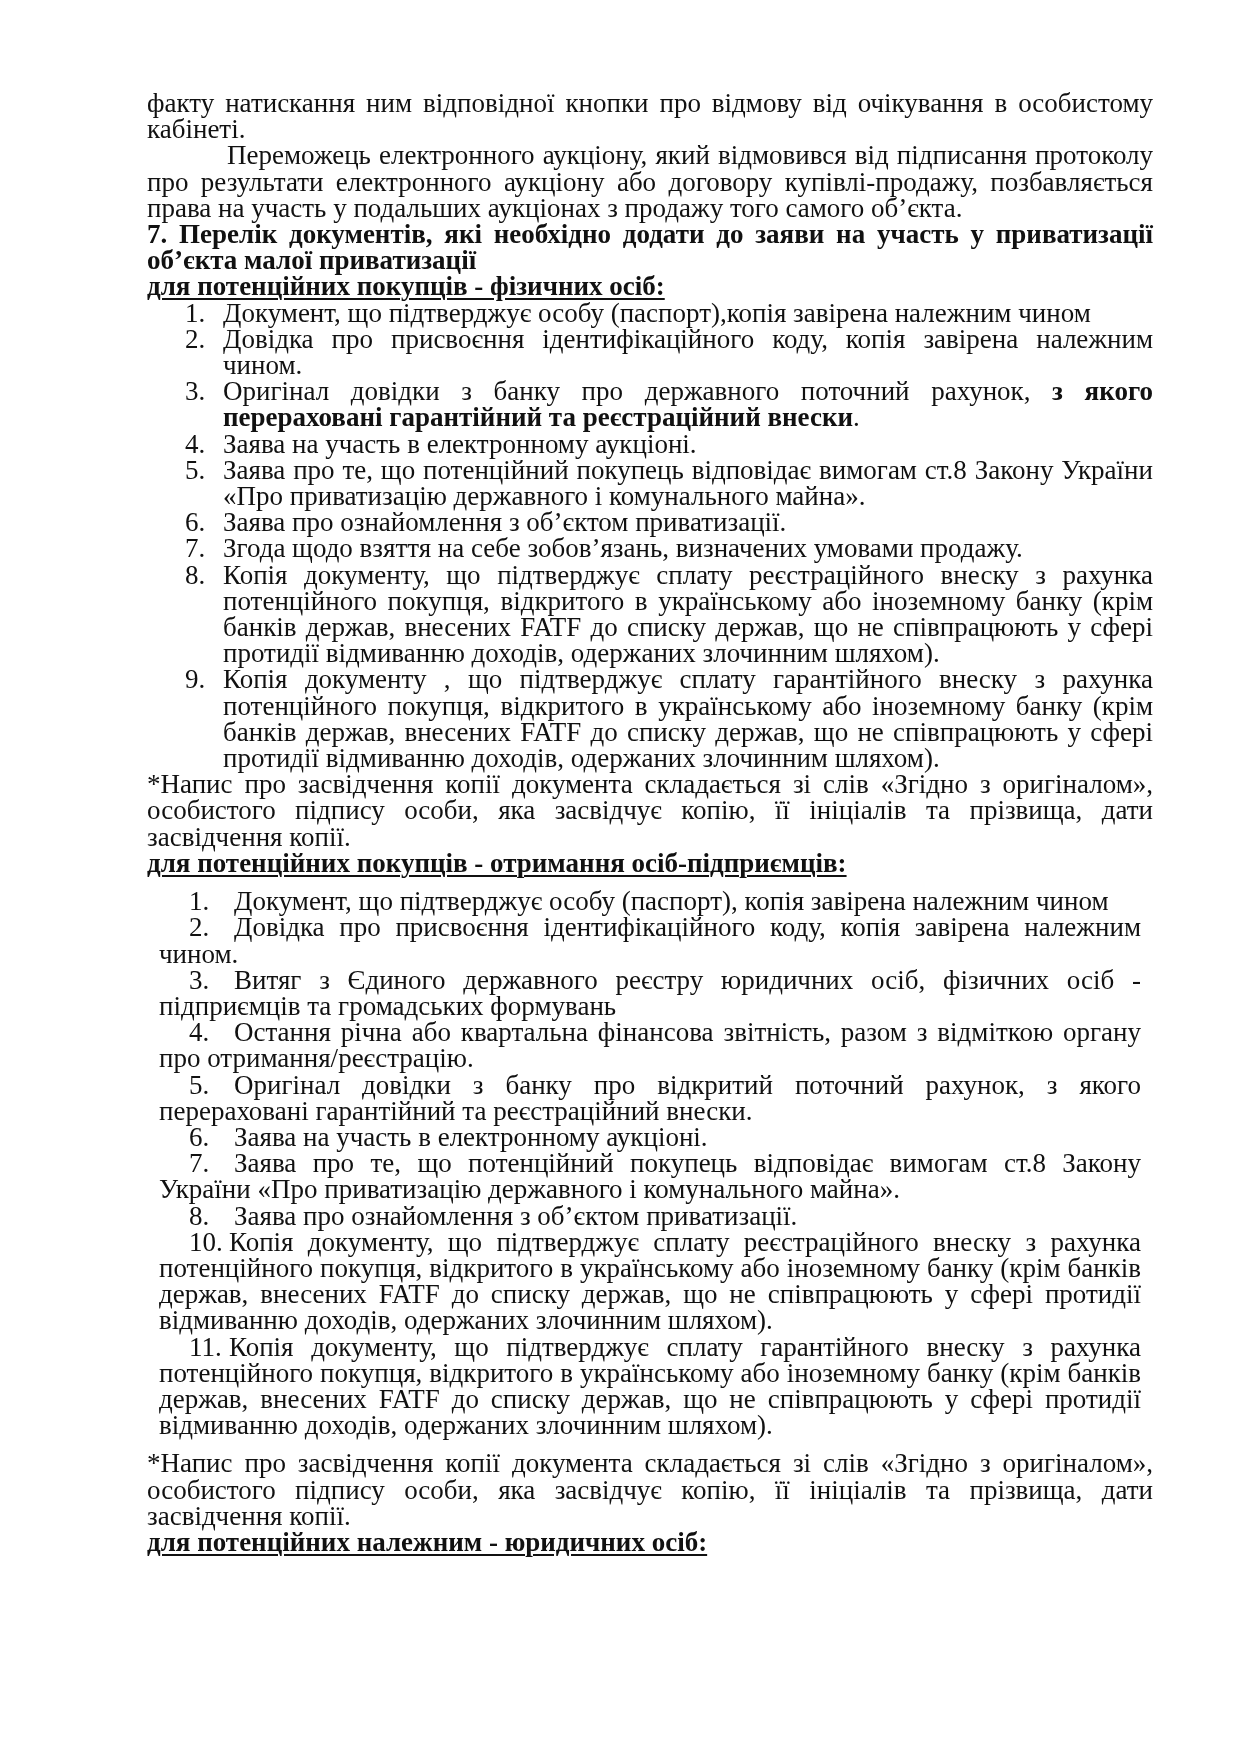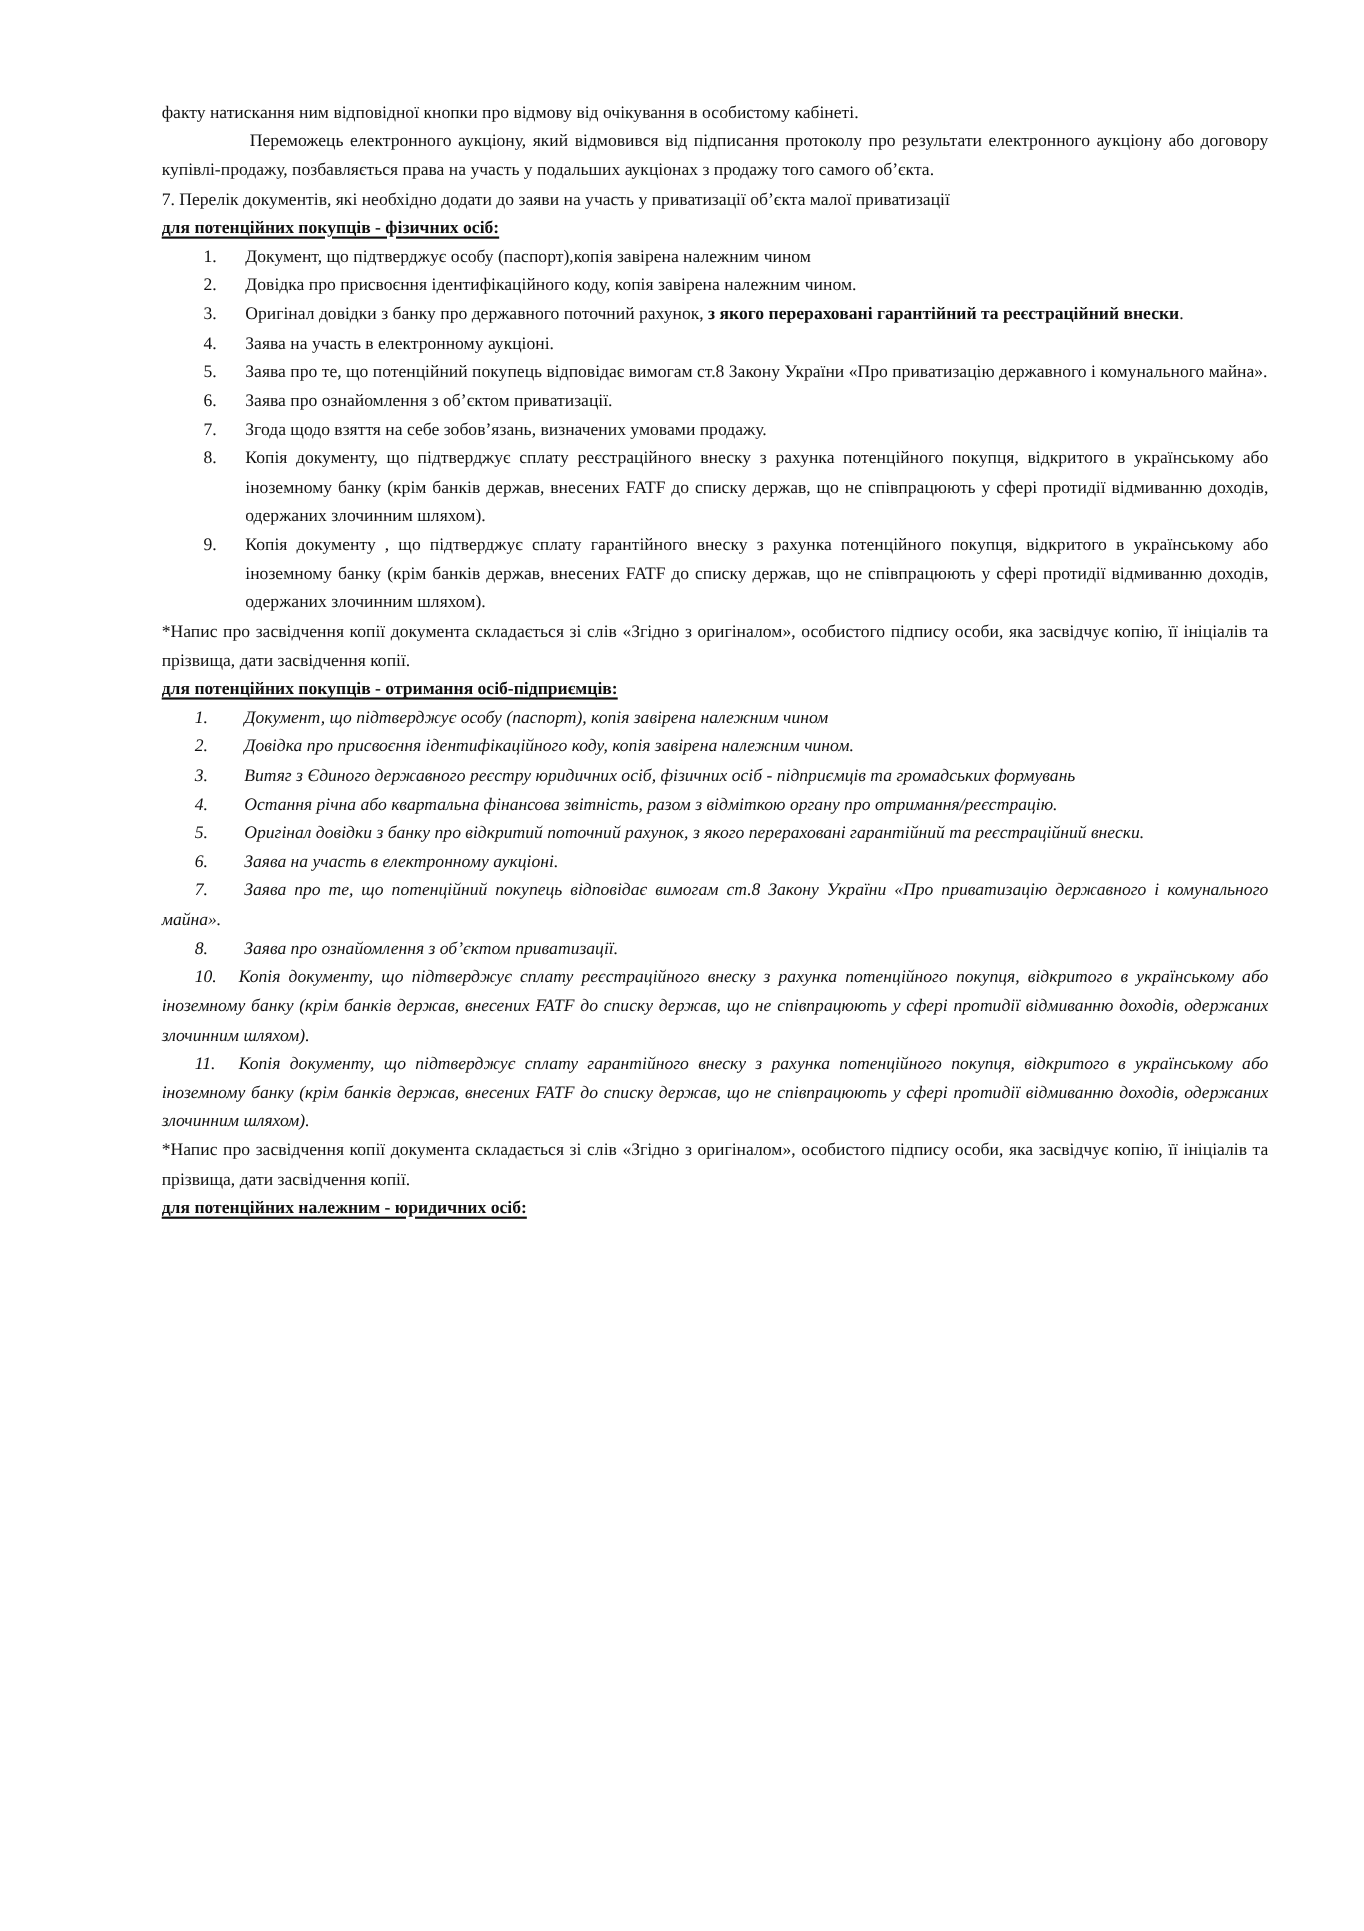--- a/index.html
+++ b/index.html
@@ -3,35 +3,35 @@
 <meta charset="utf-8">
 <style>
   html, body { margin: 0; padding: 0; background: #ffffff; }
   body { width: 1240px; height: 1755px; position: relative; overflow: hidden; }
   .page {
     position: absolute;
     left: 147px;
     top: 90px;
     width: 1006px;
     font-family: "Liberation Serif", serif;
-    font-size: 16px;
+    font-size: 27px;
     line-height: 26.2px;
     color: #111111;
   }
   p { margin: 0; text-align: justify; text-align-last: left; }
   .indent-first { text-indent: 80px; }
   .bold { font-weight: bold; }
-  .heading { font-weight: normal; }
+  .heading { font-weight: bold; }
   .subhead { font-weight: bold; text-decoration: underline; text-underline-offset: 3px; text-decoration-thickness: 2px; }
   
   .list-a { margin: 0; padding: 0; list-style: none; }
   .list-a li { position: relative; padding-left: 76px; text-align: justify; text-align-last: left; }
   .list-a .num { position: absolute; left: 38px; top: 0; }
   
-  .list-b { margin: 0; padding: 0; list-style: none; font-style: italic; }
+  .list-b { margin: 12px; padding: 0; list-style: none; }
   .list-b li { text-align: justify; text-align-last: left; text-indent: 30px; }
   .list-b .num { display: inline-block; min-width: 45px; text-indent: 0; }
   .list-b .num.wide { min-width: 40px; }
   .note { font-weight: normal; text-align: justify; text-align-last: left; }
 </style>
 </head>
 <body>
 
 <div class="page">
 

